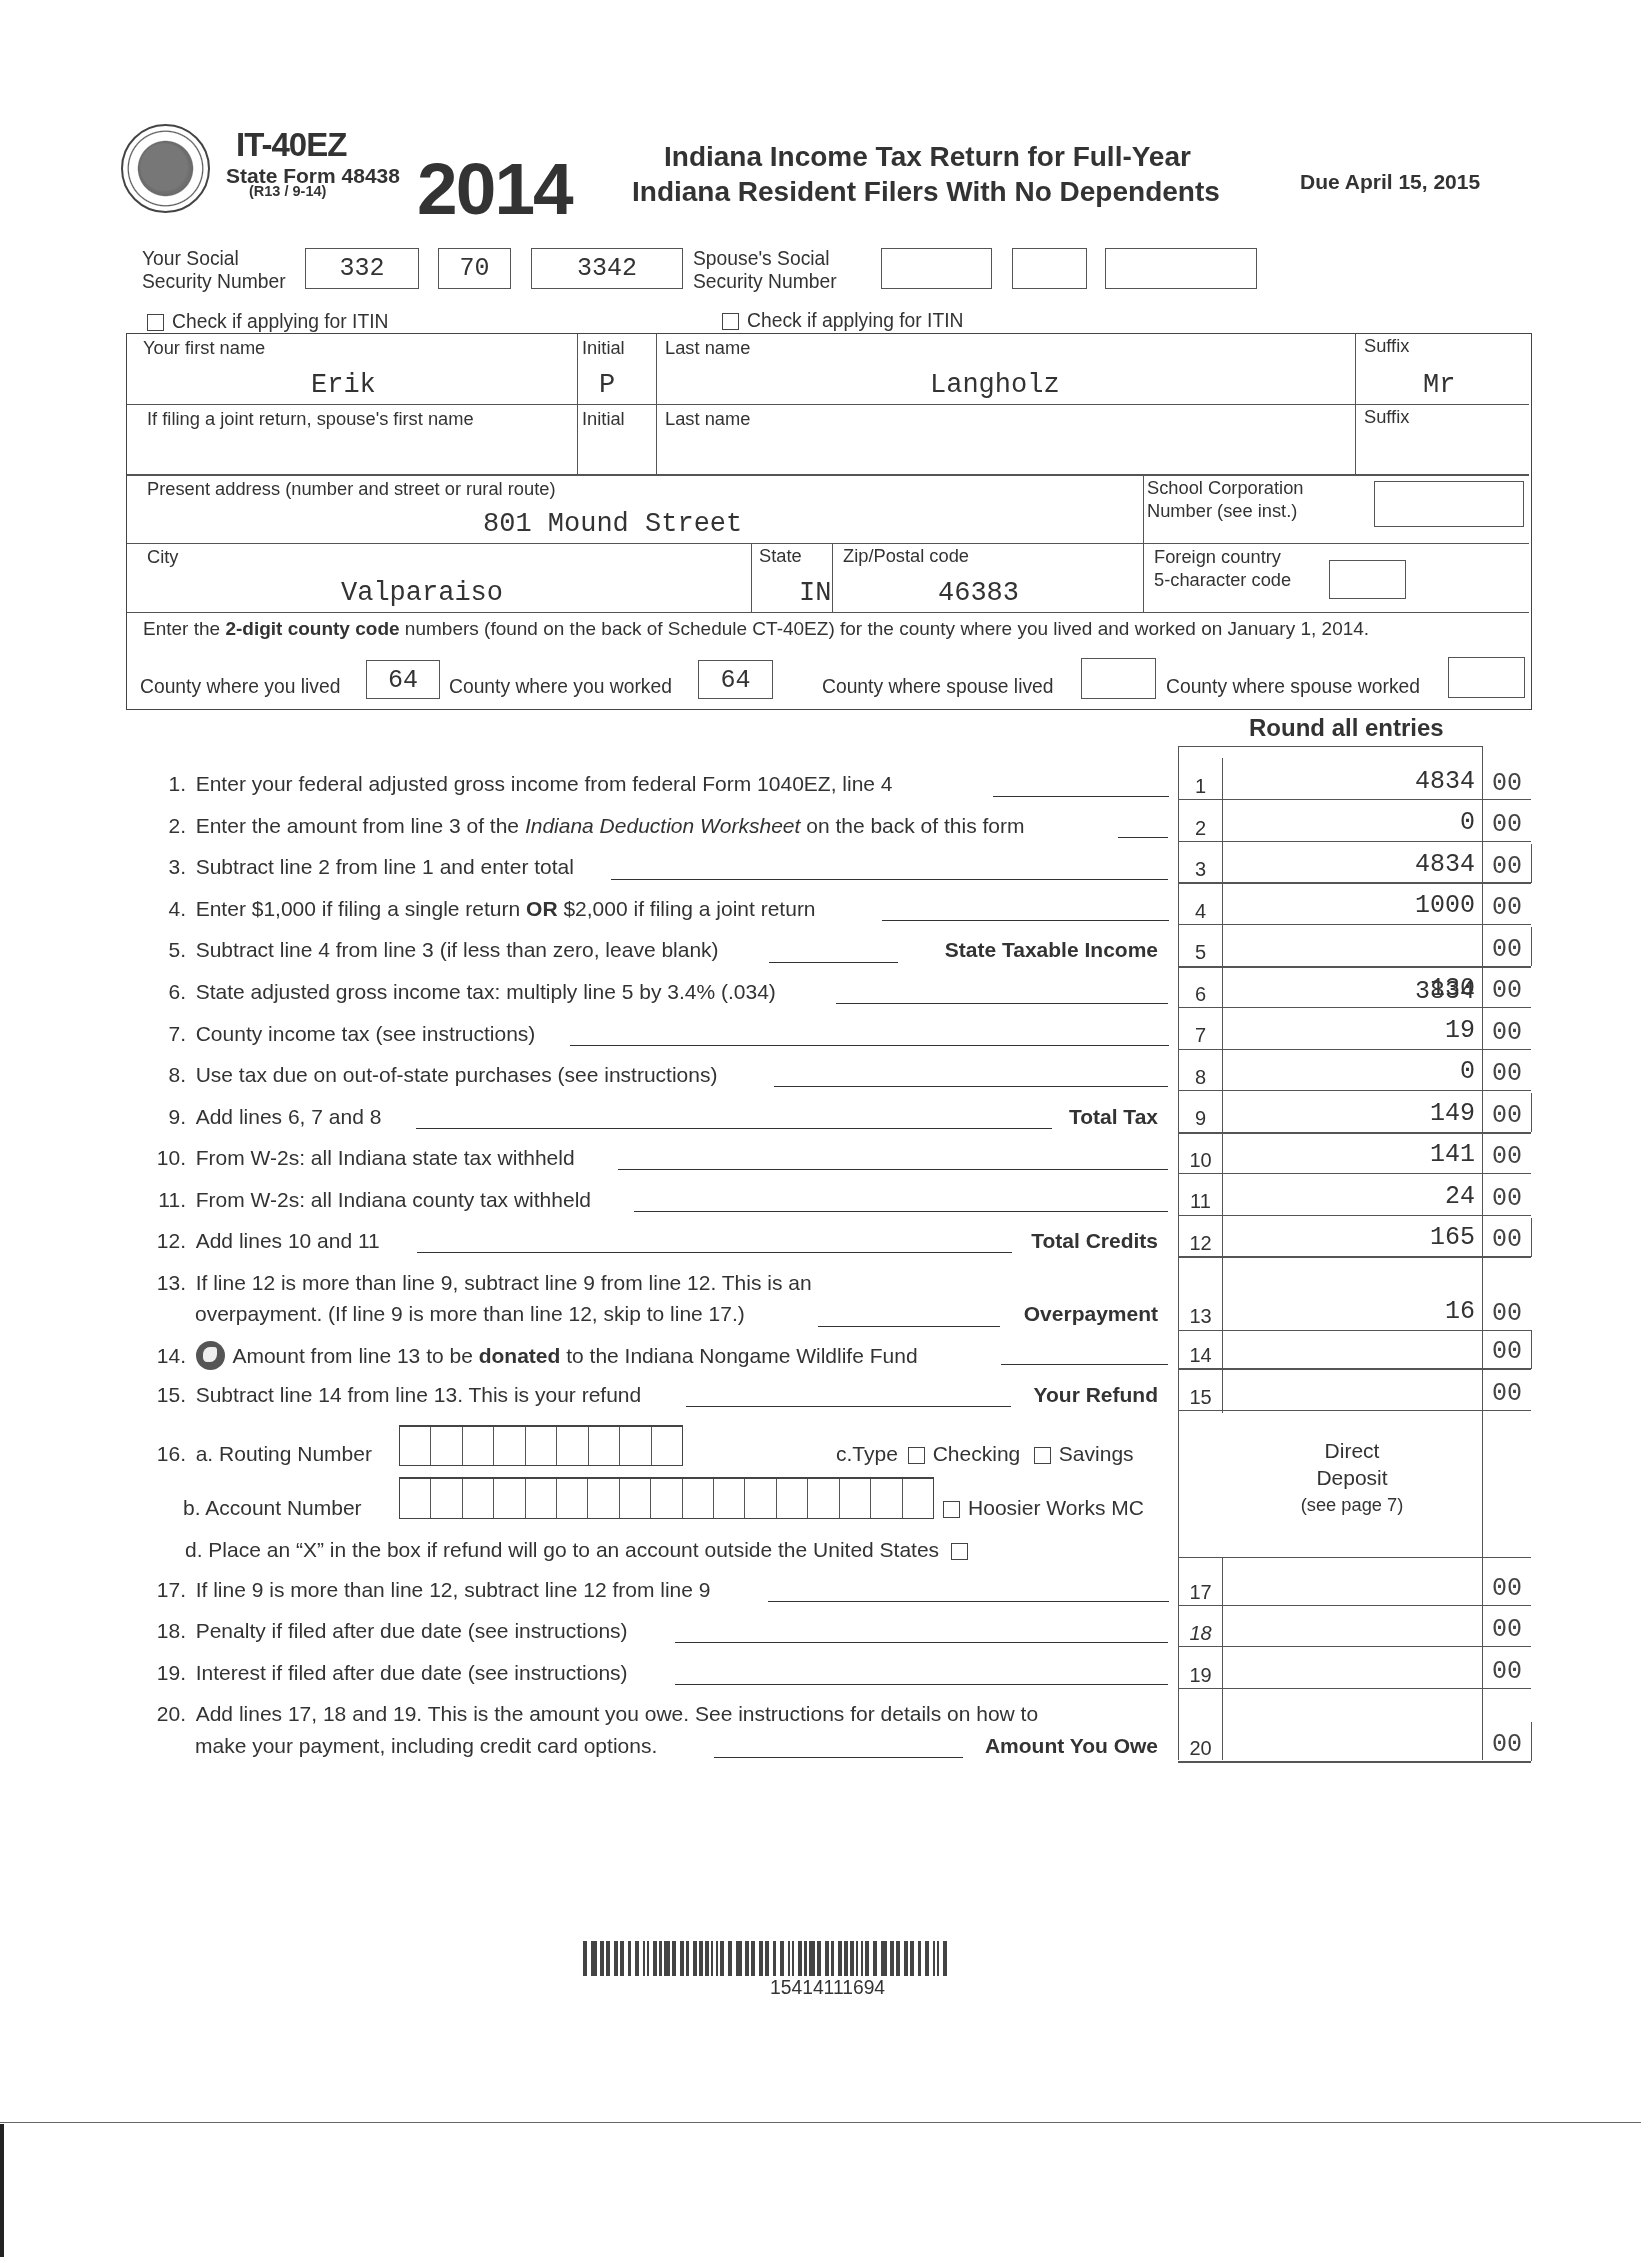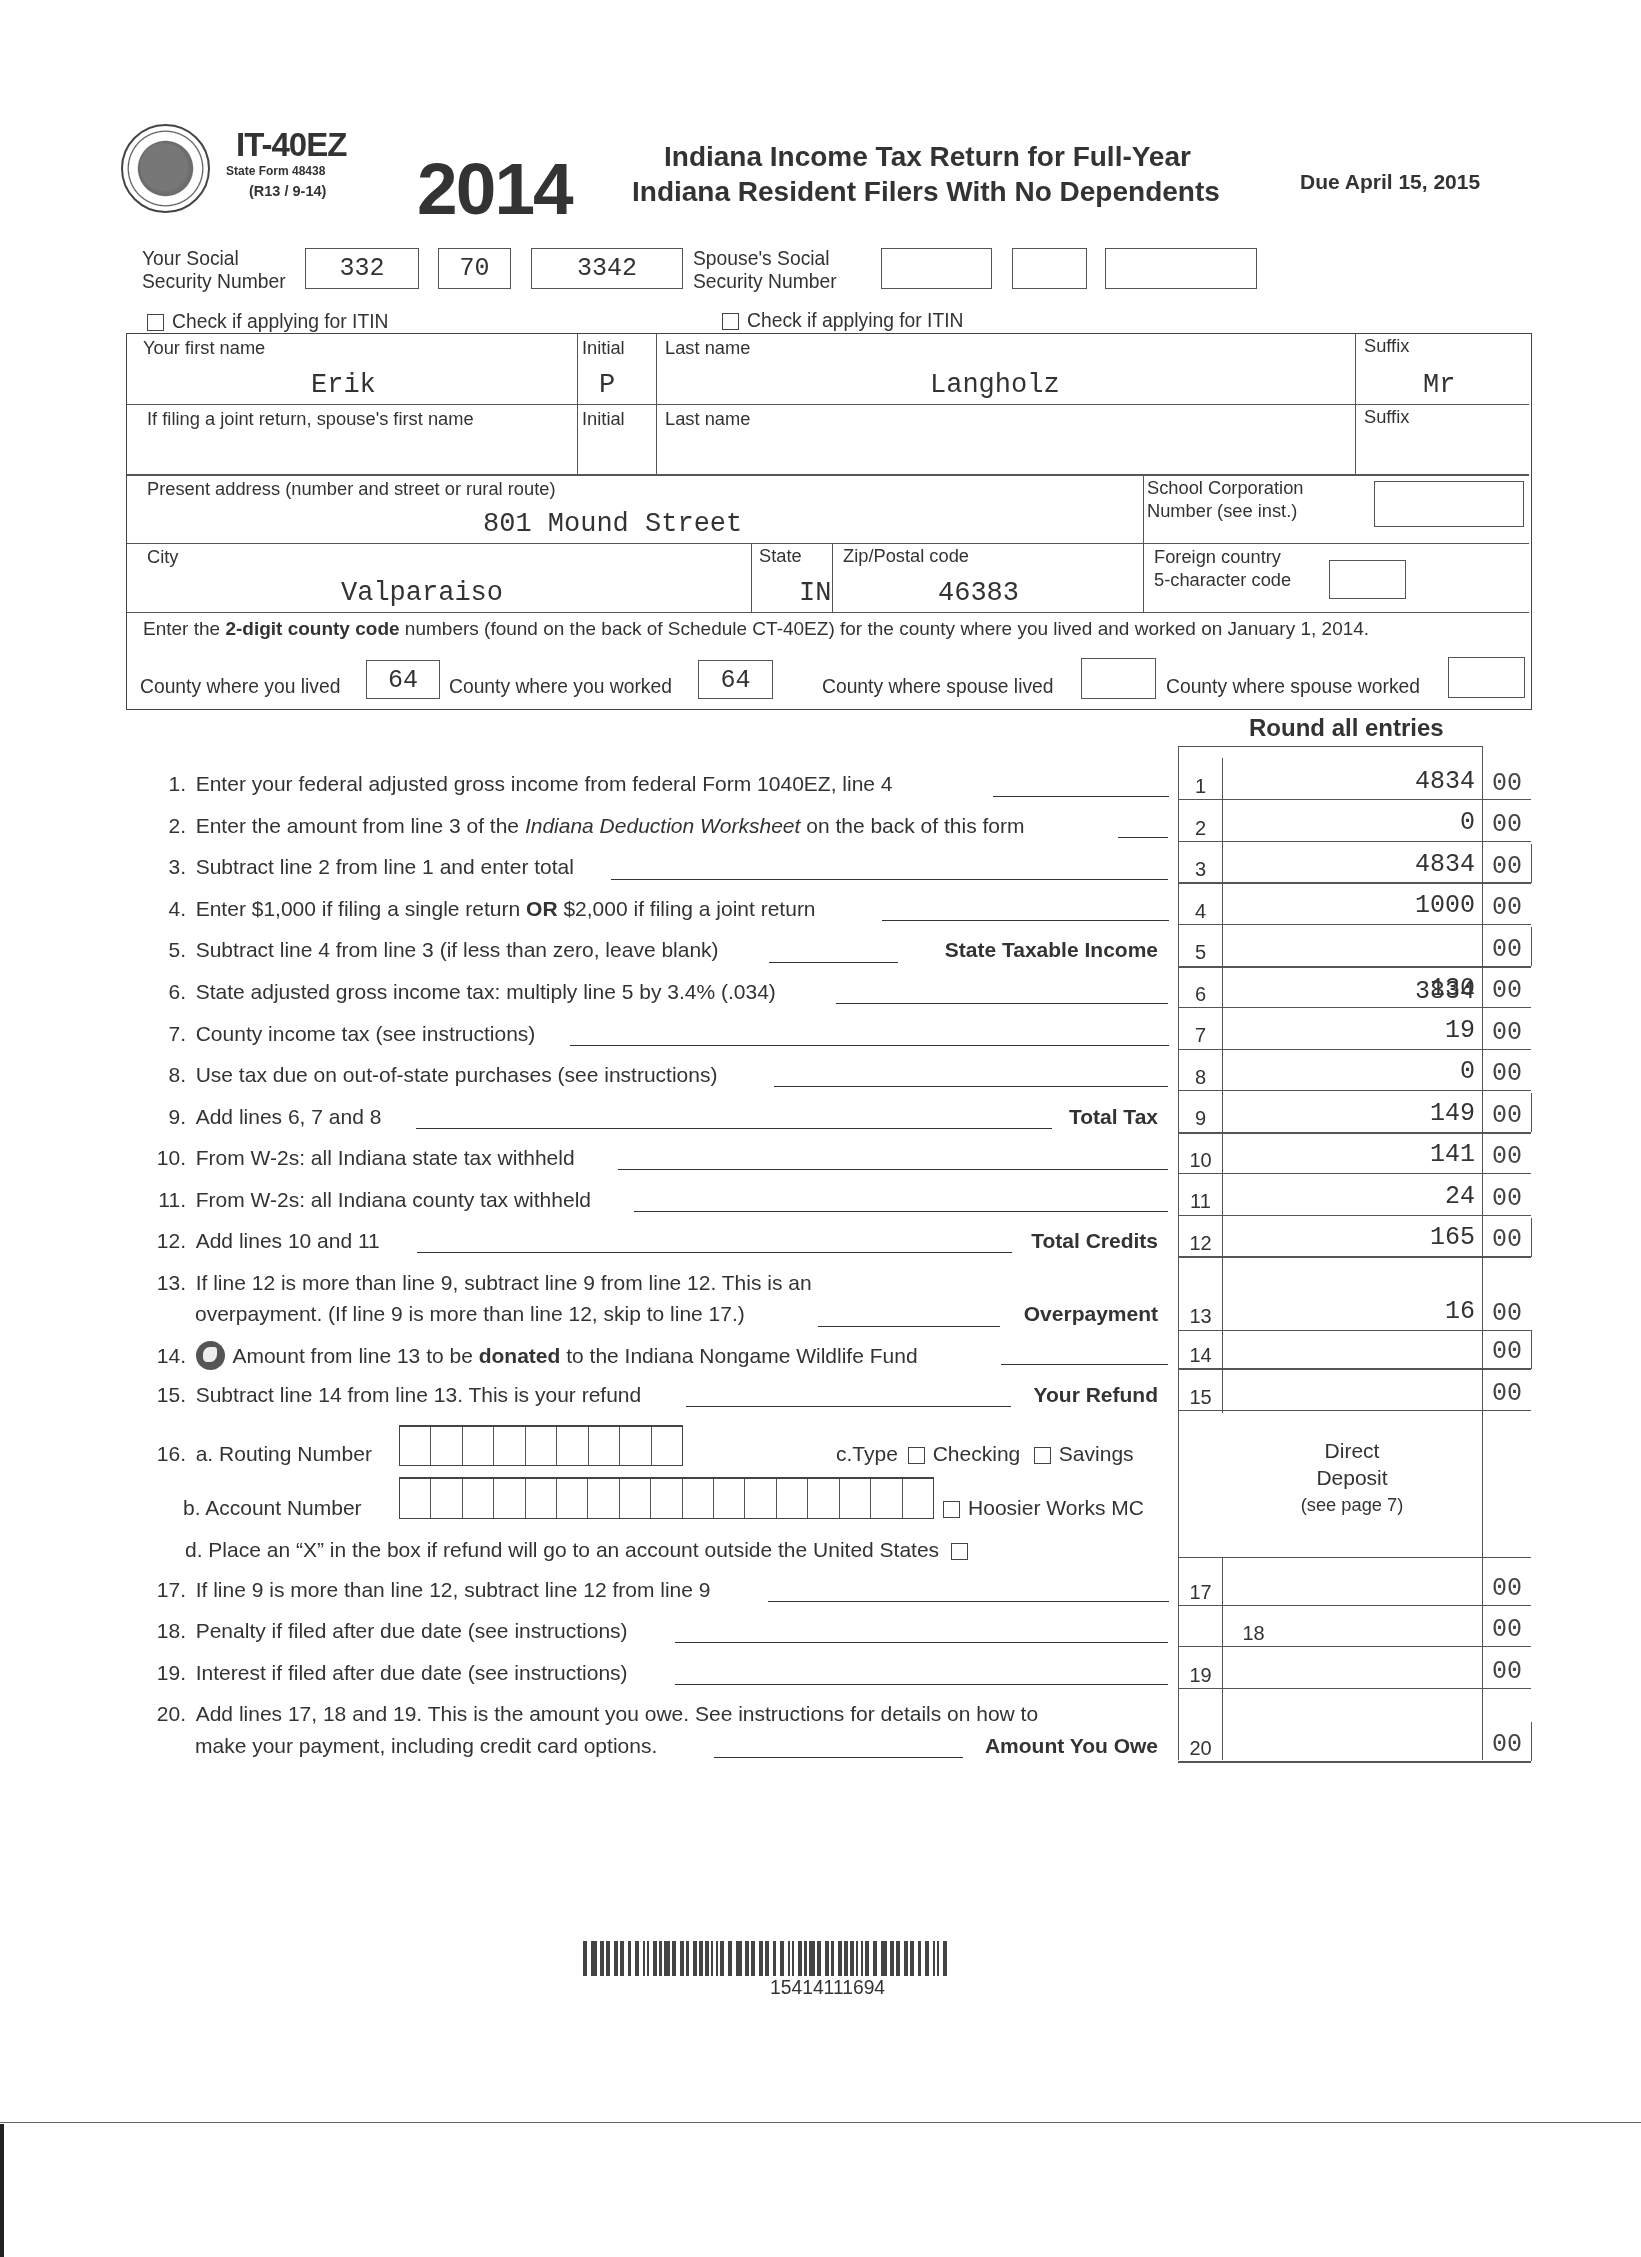--- a/index.html
+++ b/index.html
@@ -5,21 +5,21 @@
   * { box-sizing: border-box; margin: 0; padding: 0; }
   html, body { width: 1641px; height: 2257px; background: #ffffff; overflow: hidden; }
   body { position: relative; font-family: "Liberation Sans", sans-serif; color: #2a2a2a; }
   .abs { position: absolute; }
 
   
   .seal { left: 121px; top: 124px; width: 89px; height: 89px; border-radius: 50%;
           border: 2.9px solid #444; background: radial-gradient(circle, #9a9a9a 0%, #6a6a6a 45%, #fff 47%, #fff 60%, #555 62%, #fff 64%); }
   .seal-inner { position:absolute; left: 17.4px; top: 17.4px; width: 48px; height: 48px; border-radius: 50%; background: #777; }
   .form-id { left: 236px; top: 126px; font-size: 33px; font-weight: bold; color: #333; letter-spacing: -1px; }
-  .form-num { left: 226px; top: 164px; font-size: 12px; font-weight: bold; color: #333; text-align: center; }
+  .form-num { left: 226px; top: 164px; font-size: 21px; font-weight: bold; color: #333; text-align: center; }
   .form-rev { left: 249px; top: 183px; font-size: 14.5px; font-weight: bold; color: #333; }
   .year { left: 417px; top: 147px; font-size: 73px; font-weight: bold; color: #333; letter-spacing: -1.9px; }
   .title1 { left: 664px; top: 141px; font-size: 28px; font-weight: bold; color: #333; }
   .title2 { left: 632px; top: 176px; font-size: 28px; font-weight: bold; color: #333; }
   .due { left: 1300px; top: 170px; font-size: 21px; font-weight: bold; color: #333; }
 
   
   .lbl { font-size: 19.3px; color: #333; line-height: 23px; }
   .box { position: absolute; border: 1.4px solid #555; background: #fff; }
   .boxval { font-family: "Liberation Mono", monospace; font-size: 25px; color: #333; text-align: center; width: 100%; line-height: 39px; }
@@ -345,21 +345,21 @@
     <div class="hline" style="left:1178px;top:1368px;width:353px;border-top-width:2.4px;"></div>
     <div class="vline" style="left:1531px;top:1330px;height:39px;border-left-width:1.9px;"></div>
     <div class="colnum" style="left:1186px;top:1386px;">15</div>
     <div class="amt" style="left:1330px;top:1377px;"></div>
     <div class="cents" style="left:1484px;top:1379px;">00</div>
     <div class="hline" style="left:1178px;top:1410px;width:353px;border-top-width:1.4px;"></div>
     <div class="colnum" style="left:1186px;top:1581px;">17</div>
     <div class="amt" style="left:1330px;top:1572px;"></div>
     <div class="cents" style="left:1484px;top:1574px;">00</div>
     <div class="hline" style="left:1178px;top:1605px;width:353px;border-top-width:1.4px;"></div>
-    <div class="colnum" style="left:1239px;top:1622px;">18</div>
+    <div class="colnum" style="left:1186px;top:1622px;font-style:italic;">18</div>
     <div class="amt" style="left:1330px;top:1613px;"></div>
     <div class="cents" style="left:1484px;top:1615px;">00</div>
     <div class="hline" style="left:1178px;top:1646px;width:353px;border-top-width:1.4px;"></div>
     <div class="colnum" style="left:1186px;top:1664px;">19</div>
     <div class="amt" style="left:1330px;top:1655px;"></div>
     <div class="cents" style="left:1484px;top:1657px;">00</div>
     <div class="hline" style="left:1178px;top:1688px;width:353px;border-top-width:1.4px;"></div>
     <div class="colnum" style="left:1186px;top:1737px;">20</div>
     <div class="amt" style="left:1330px;top:1728px;"></div>
     <div class="cents" style="left:1484px;top:1730px;">00</div>

